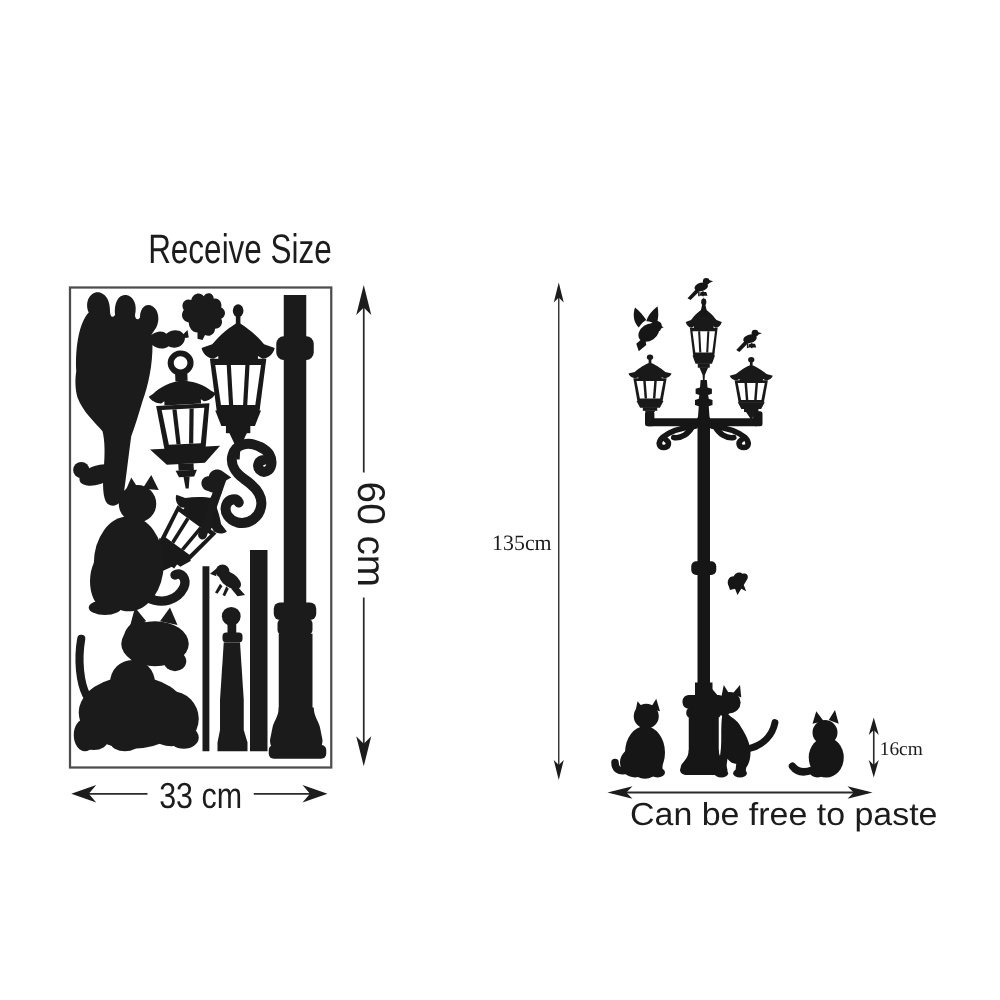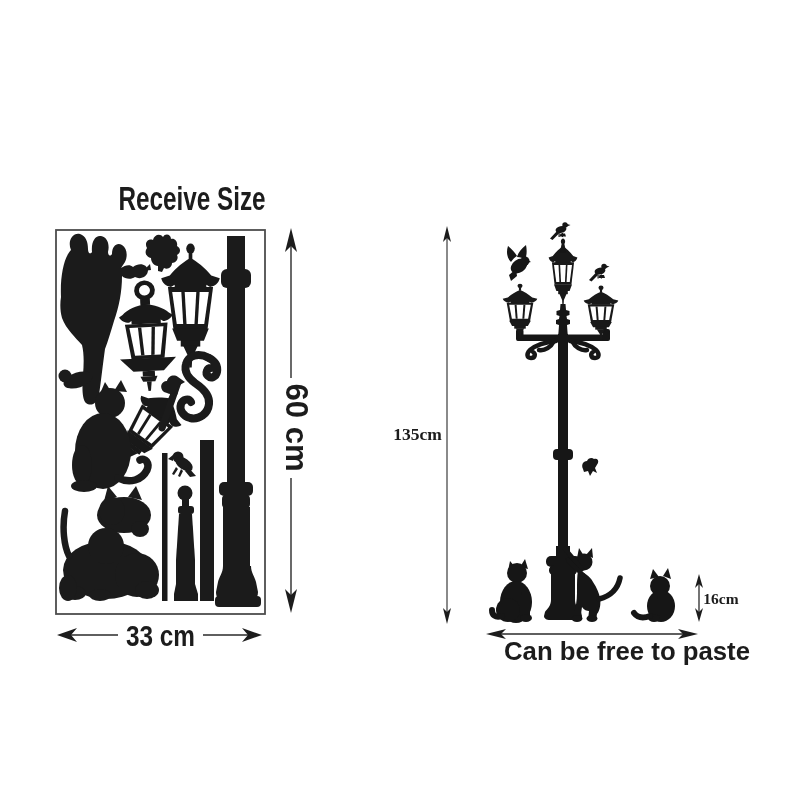--- a/index.html
+++ b/index.html
@@ -1,16 +1,16 @@
 <!DOCTYPE html>
 <html><head>
 <meta charset="utf-8">
 <style>
   html,body{margin:0;padding:0;background:#ffffff;}
-  .page{position:relative;width:800px;height:716px;background:#ffffff;overflow:hidden;font-weight:bold;}
+  .page{position:relative;width:800px;height:716px;background:#ffffff;overflow:hidden;}
   svg{position:absolute;top:0;left:0;}
   text{font-family:"Liberation Sans",sans-serif;fill:#1c1c1c;}
   .ser{font-family:"Liberation Serif",serif;}
 </style>
 </head>
 <body>
 <div class="page">
 <svg width="800" height="800" viewBox="0 0 800 800">
   <rect x="0" y="0" width="800" height="800" fill="#ffffff"></rect>
 

